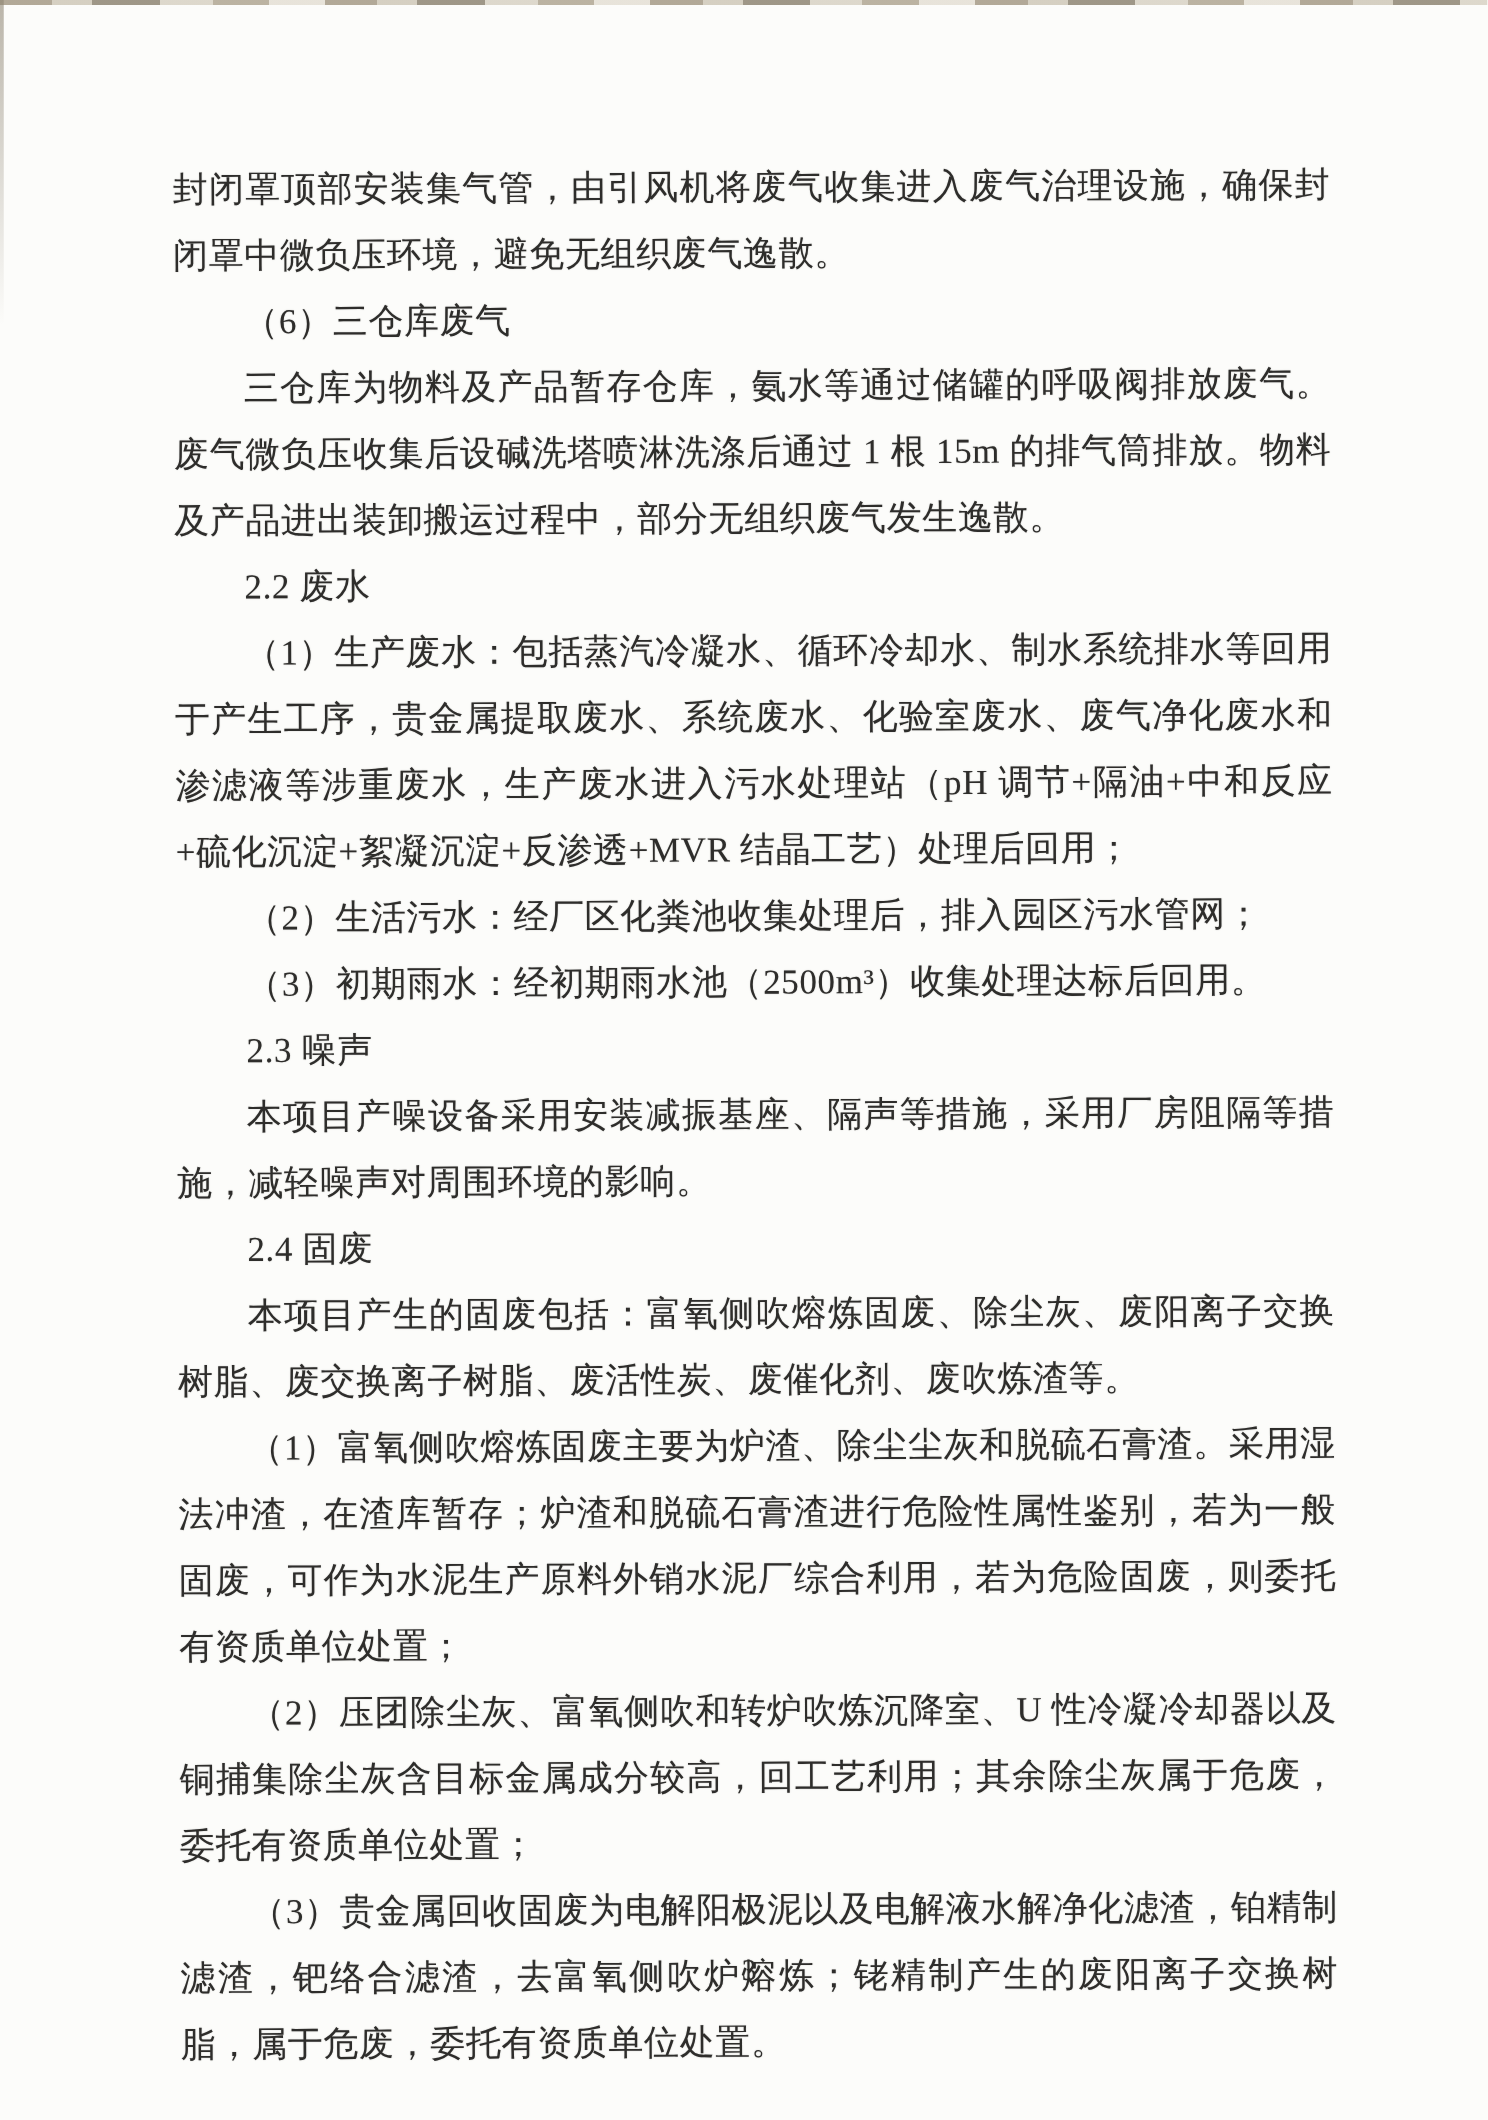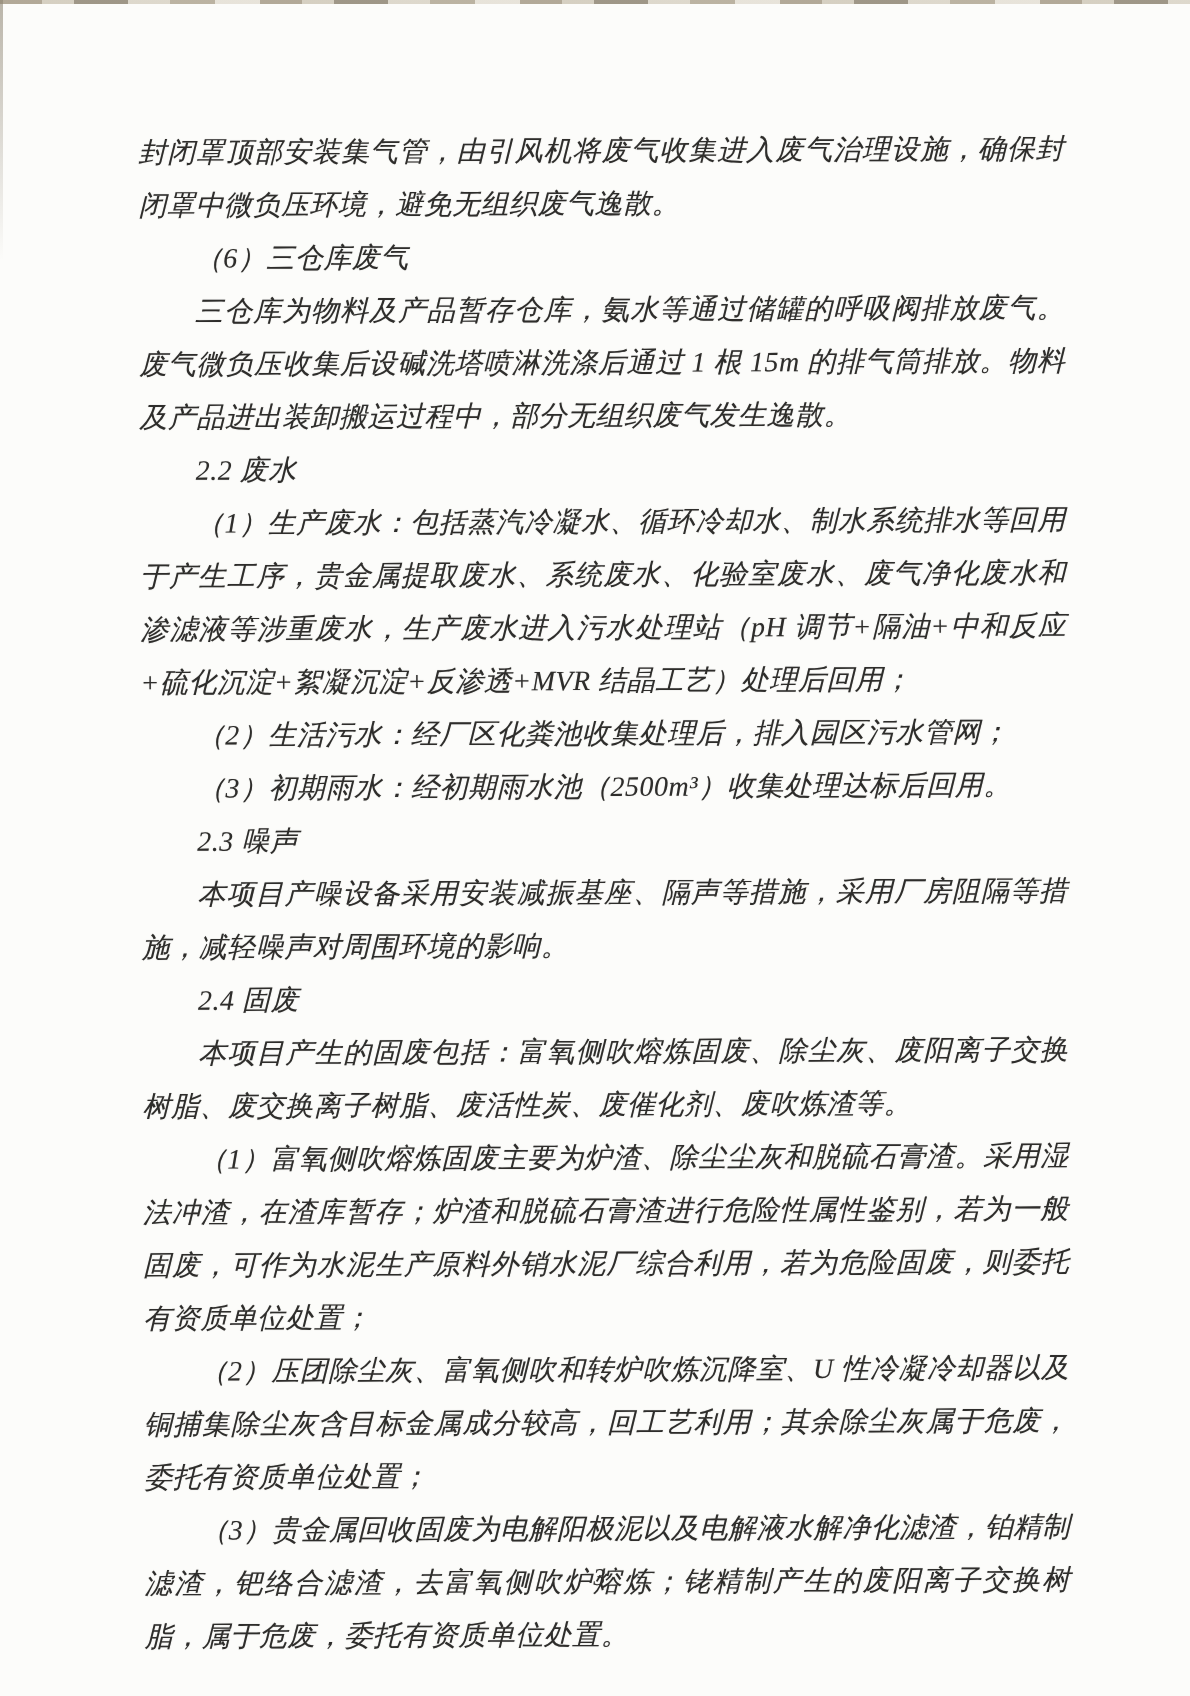--- a/index.html
+++ b/index.html
@@ -11,21 +11,20 @@
   html,body{width:1190px;height:1696px;}
   body{
     background:var(--paper);
     font-family:"Liberation Serif","DejaVu Serif",serif;
     overflow:hidden;
   }
   .page{
     position:relative;
     width:1190px;height:1408px;
     background:var(--paper);
-    font-style:italic;
   }
   
   .scan-edge-top{
     position:absolute;top:0;left:0;width:100%;height:4px;
     background:repeating-linear-gradient(90deg,
       #a59a86 0 42px, #cfc8b8 42px 74px, #8e8573 74px 128px,
       #d8d2c4 128px 170px, #b0a692 170px 215px, #e4dfd4 215px 260px);
     opacity:.85;
   }
   .scan-edge-left{

